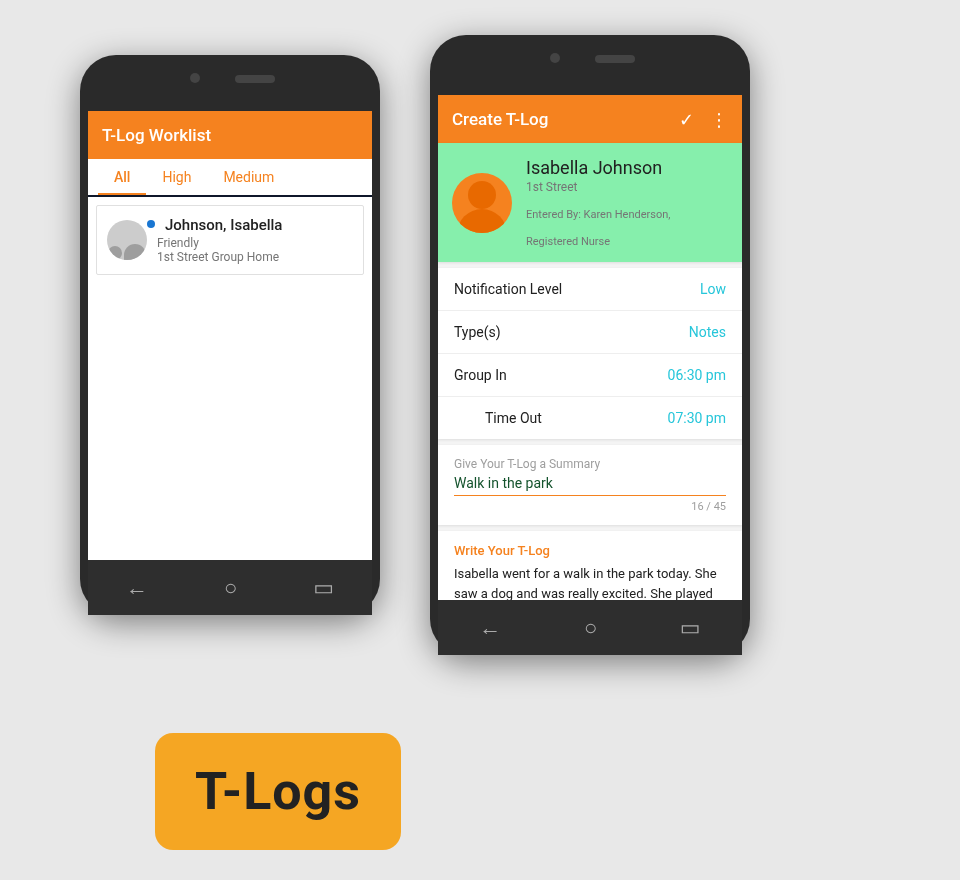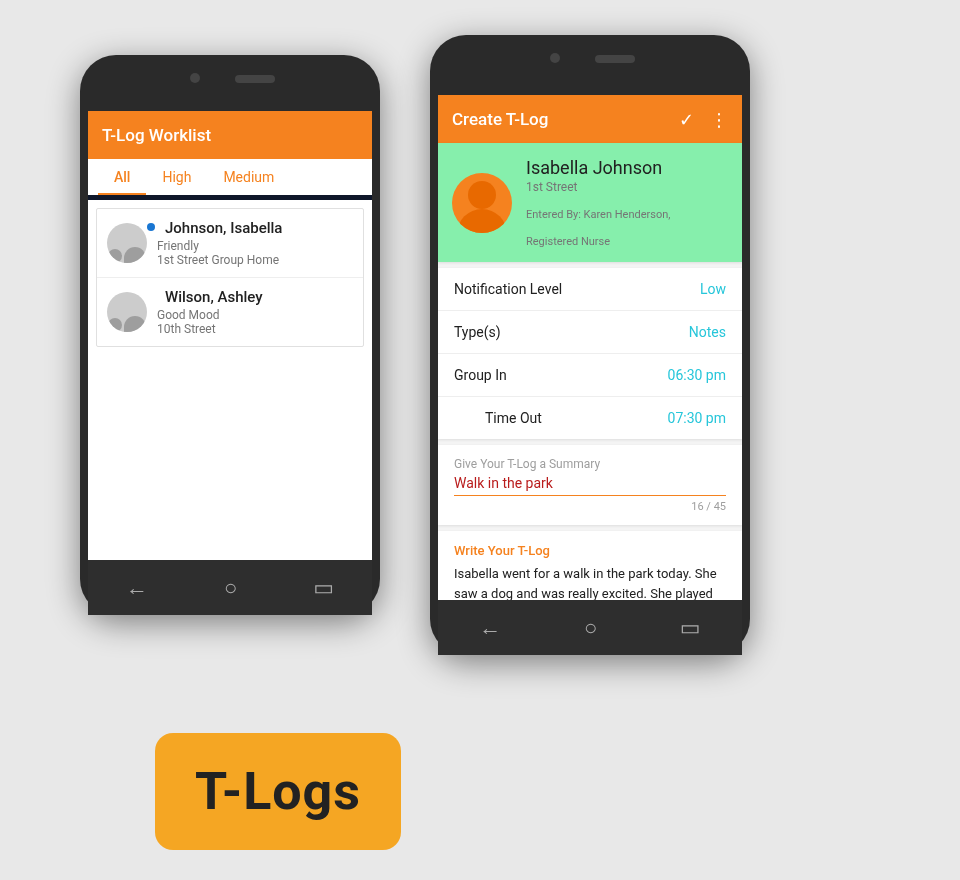--- a/index.html
+++ b/index.html
@@ -122,21 +122,21 @@
       display: flex;
       align-items: center;
       justify-content: space-between;
       height: 48px;
     }
     .app-header-title { font-size: 17px; font-weight: 500; }
 
     
     .tabs {
       display: flex;
-      border-bottom: 5px solid #0f172a;
+      border-bottom: 2px solid #0f172a;
       background: #fff;
       padding: 0 10px;
     }
     .tab {
       padding: 10px 16px;
       font-size: 14px;
       color: #888;
       cursor: pointer;
       position: relative;
     }
@@ -274,21 +274,21 @@
     .form-value { font-size: 14px; color: #26C6DA; }
 
     
     .summary-card {
       background: #fff;
       margin-bottom: 6px;
       padding: 12px 16px;
       box-shadow: 0 1px 3px rgba(0,0,0,0.1);
     }
     .summary-placeholder { font-size: 12px; color: #9e9e9e; margin-bottom: 4px; }
-    .summary-input-text { font-size: 14px; color: #b91c1c; border-bottom: 1px solid #F5821F; padding-bottom: 4px; }
+    .summary-input-text { font-size: 14px; color: #14532d; border-bottom: 1px solid #F5821F; padding-bottom: 4px; }
     .summary-count { font-size: 11px; color: #9e9e9e; text-align: right; margin-top: 4px; }
 
     
     .tlog-card {
       background: #fff;
       margin-bottom: 6px;
       padding: 12px 16px;
       box-shadow: 0 1px 3px rgba(0,0,0,0.1);
     }
     .tlog-write-label { font-size: 13px; color: #F5821F; font-weight: 500; margin-bottom: 6px; }
@@ -324,31 +324,20 @@
           <div class="avatar-head"></div>
           <div class="avatar-body"></div>
         </div>
         <div class="list-item-content">
           <div class="item-name">Johnson, Isabella</div>
           <div class="item-sub">Friendly</div>
           <div class="item-loc">1st Street Group Home</div>
         </div>
       </div>
 
-      <div class="list-item">
-        <div class="avatar-circle">
-          <div class="avatar-head"></div>
-          <div class="avatar-body"></div>
-        </div>
-        <div class="list-item-content">
-          <div class="item-name">Wilson, Ashley</div>
-          <div class="item-sub">Good Mood</div>
-          <div class="item-loc">10th Street</div>
-        </div>
-      </div>
     </div>
   </div>
 
   <div class="nav-bar">
     <span class="nav-icon">←</span>
     <span class="nav-icon">○</span>
     <span class="nav-icon">▭</span>
   </div>
 </div>
 

